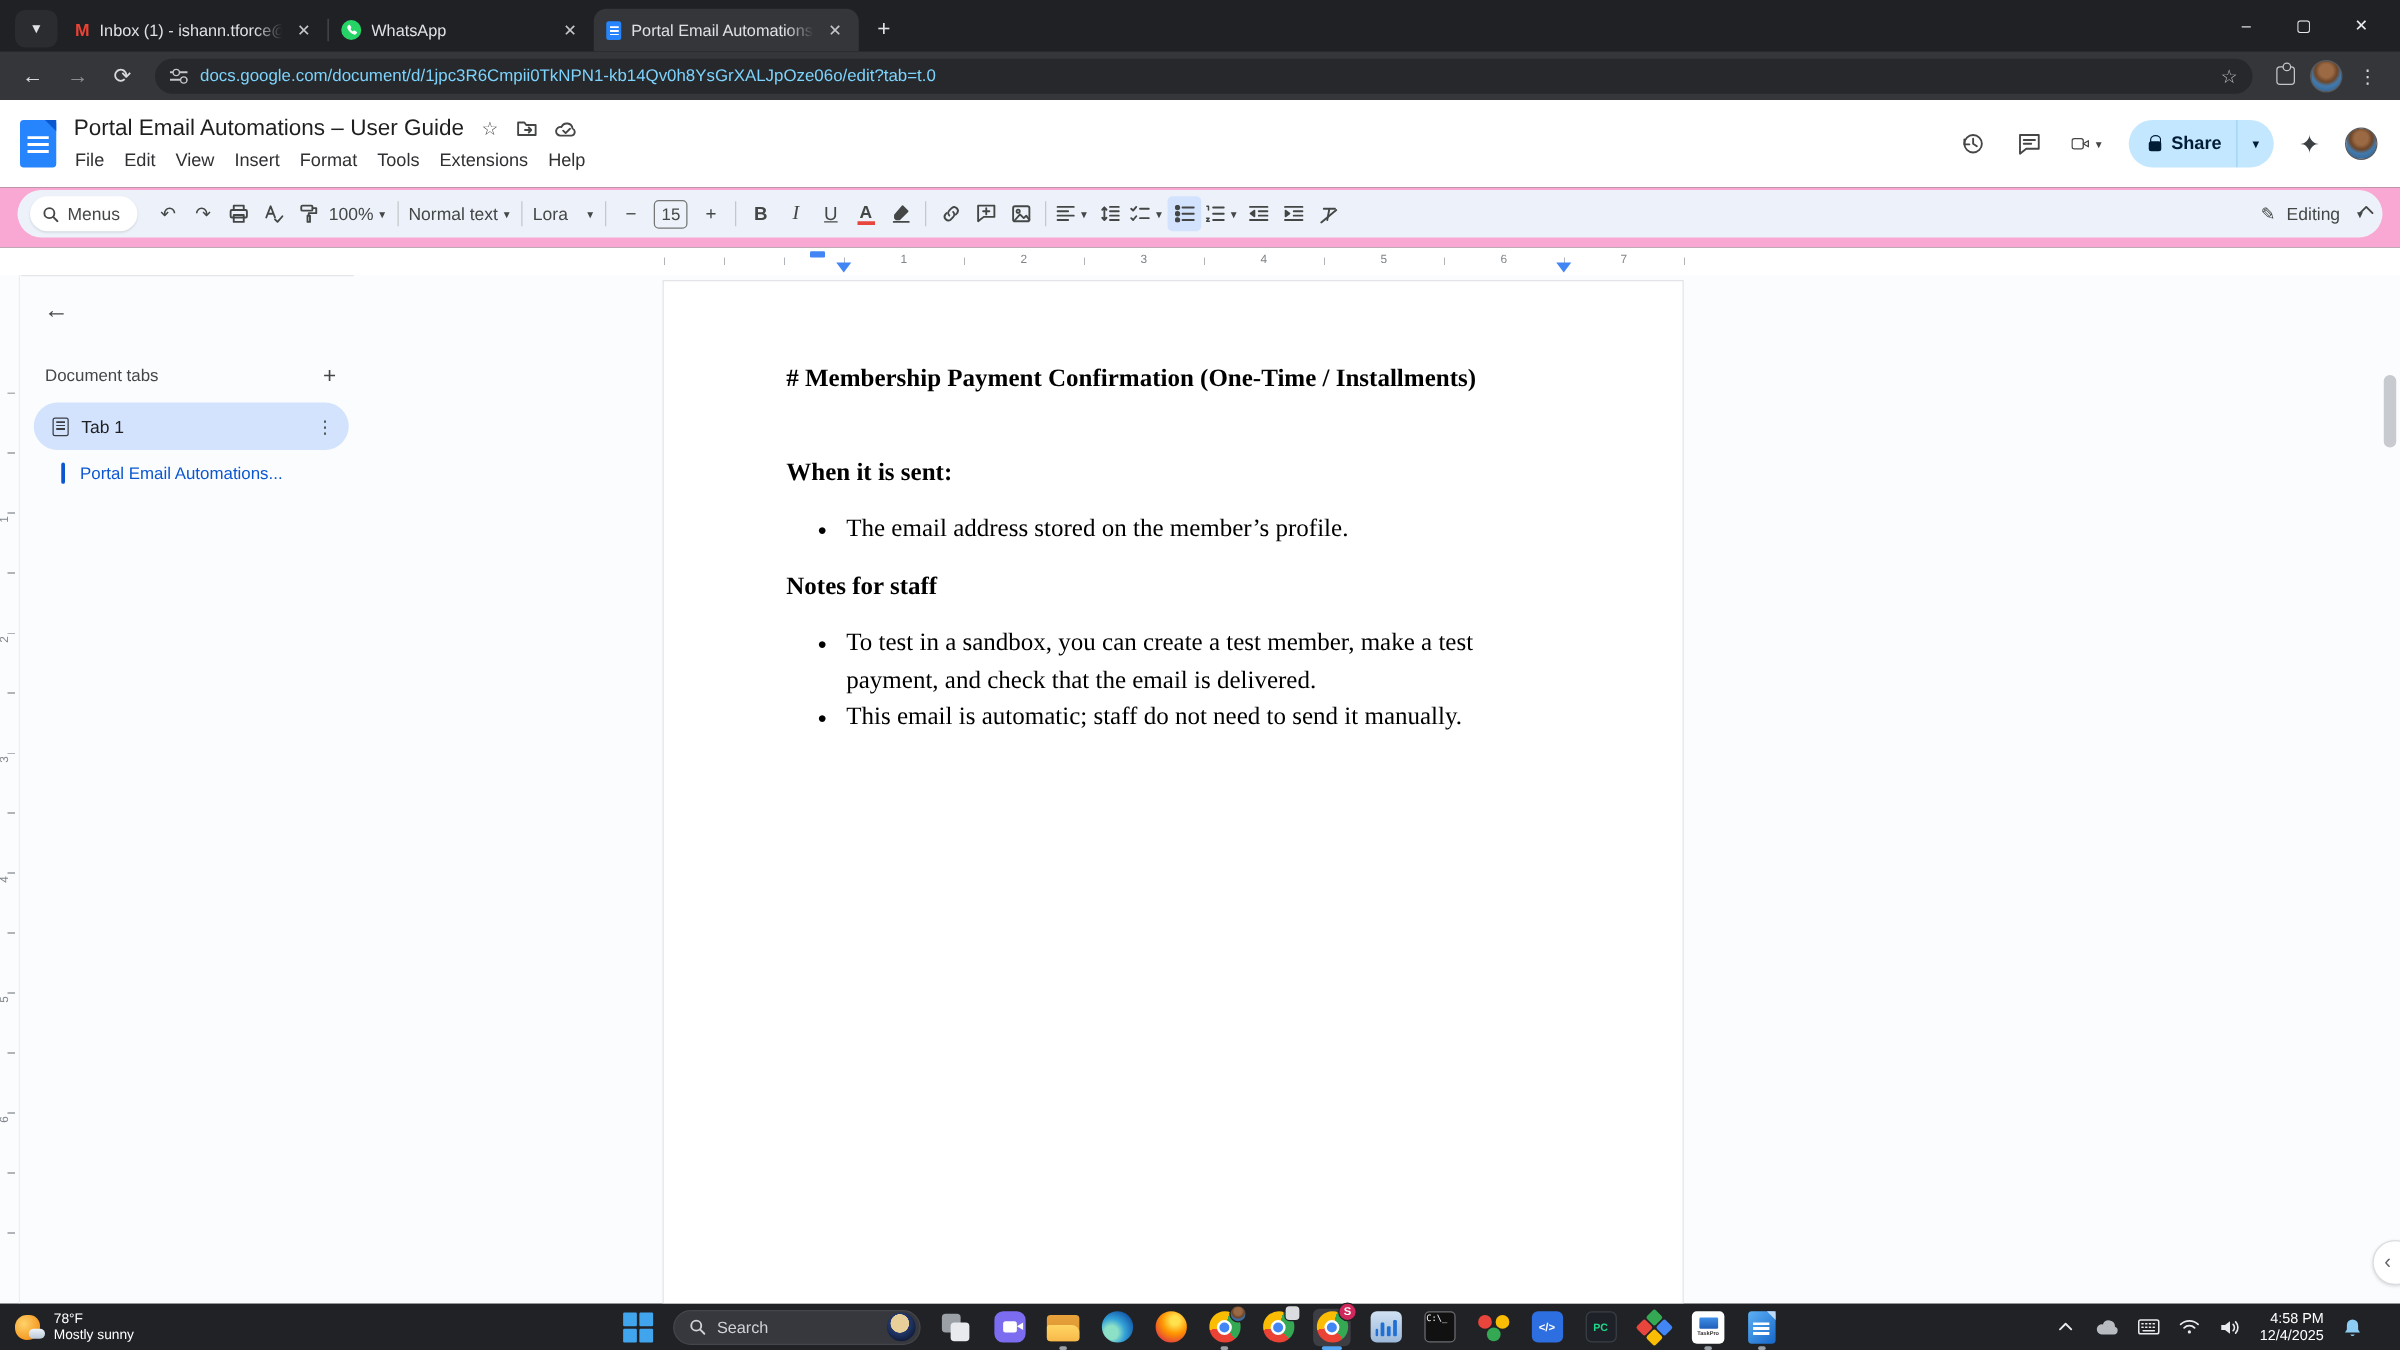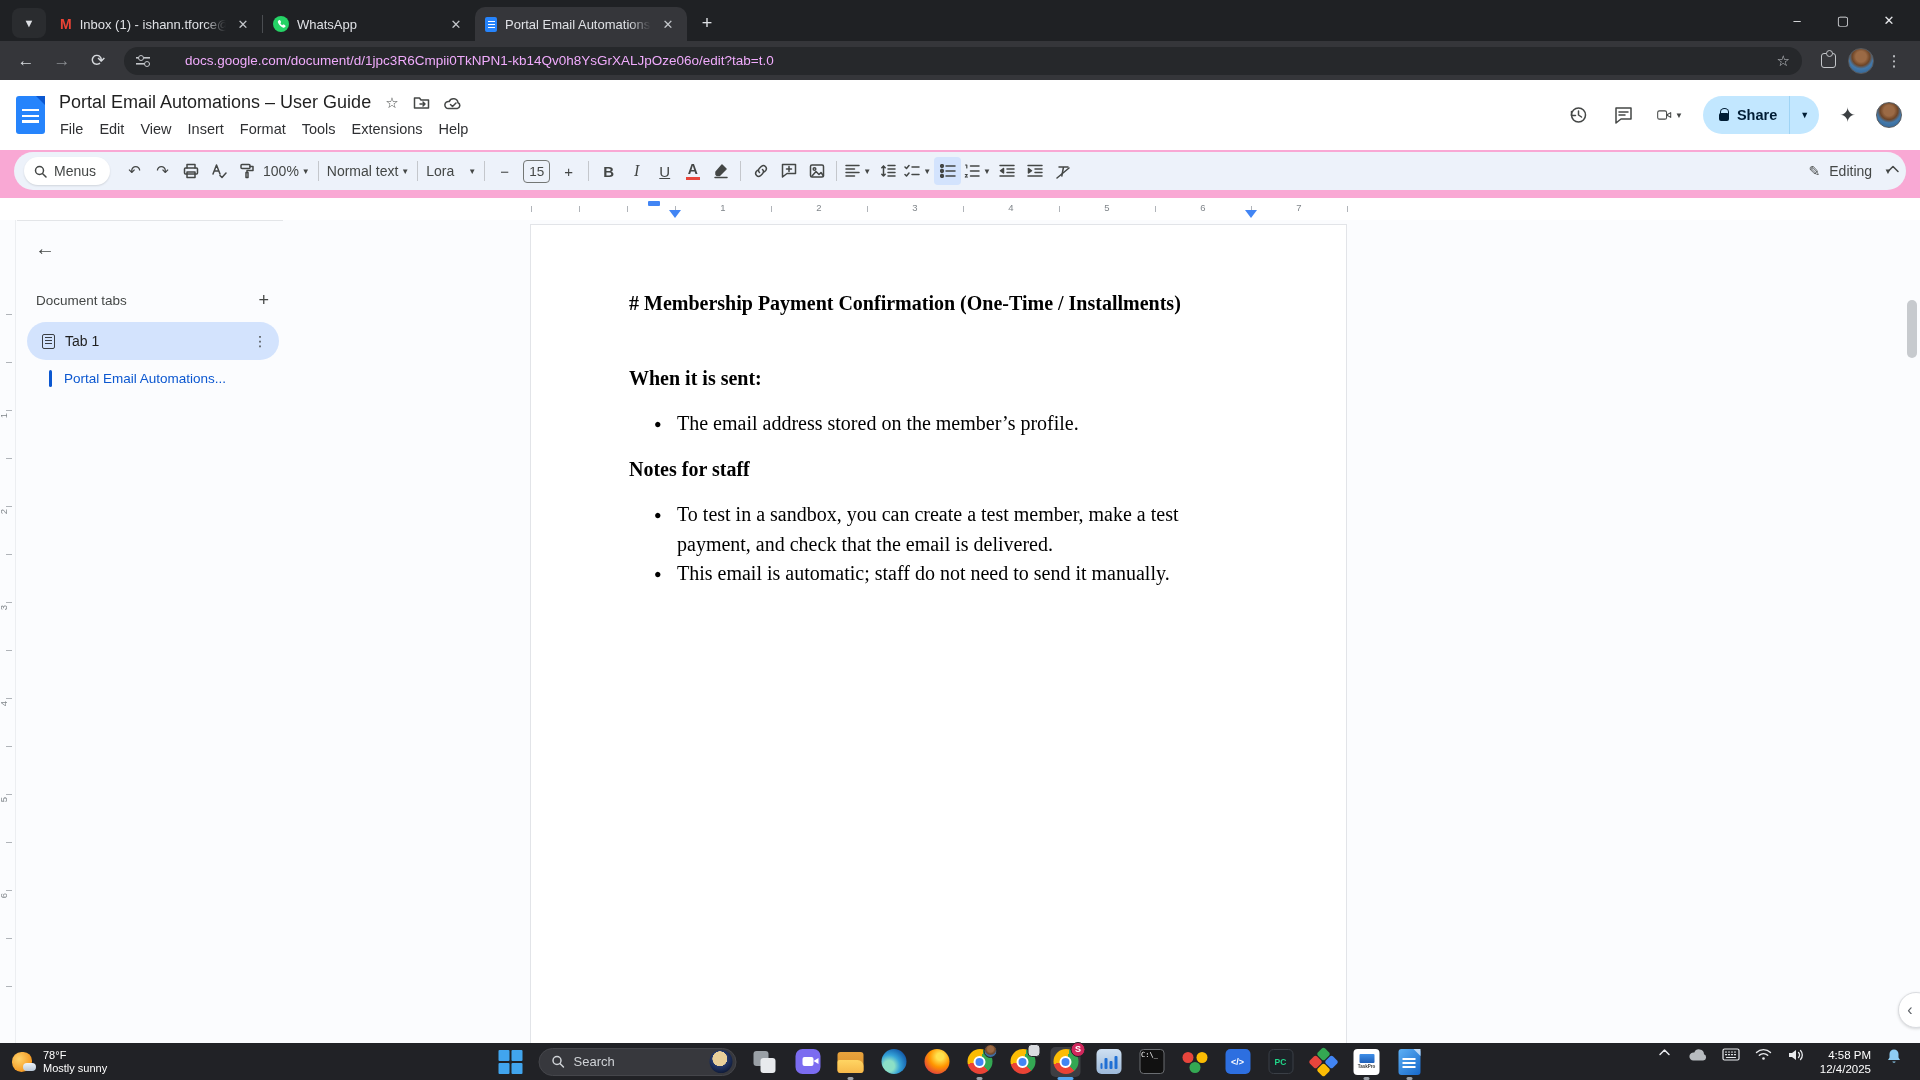--- a/index.html
+++ b/index.html
@@ -24,21 +24,21 @@
   .wa-ic { width:16px; height:16px; border-radius:50%; background:#25d366; display:flex; align-items:center; justify-content:center; flex:none; }
   .docfav { width:12px; height:15px; background:#2684fc; border-radius:2px; position:relative; flex:none; }
   .docfav::after { content:""; position:absolute; left:2.5px; top:4px; width:7px; height:7px;
     background:repeating-linear-gradient(#fff 0 1.4px, transparent 1.4px 3px); }
 
   
   .urlbar { height:39px; background:#35363a; display:flex; align-items:center; padding:0 10px; gap:4px; flex:none; }
   .navbtn { width:32px; height:32px; border-radius:50%; display:flex; align-items:center; justify-content:center; color:#d6d9dd; font-size:17px; }
   .navbtn.dim { color:#8a8d91; }
   .omnibox { flex:1; height:28px; background:#26282b; border-radius:14px; margin:0 6px; display:flex; align-items:center; padding:0 12px; gap:10px; min-width:0; }
-  .urltext { color:#f0abfc; font-size:13.5px; white-space:nowrap; overflow:hidden; flex:1;margin-left:25px; }
+  .urltext { color:#7dd3fc; font-size:13.5px; white-space:nowrap; overflow:hidden; flex:1; }
   .obstar { color:#c3c6ca; font-size:15px; }
   .tune { width:14px; height:10px; background:
      linear-gradient(#c3c6ca 0 0) 0 1px/14px 1.6px no-repeat,
      linear-gradient(#c3c6ca 0 0) 0 7px/14px 1.6px no-repeat; position:relative; flex:none; }
   .tune::before, .tune::after { content:""; position:absolute; width:4px; height:4px; border-radius:50%; background:#26282b; border:1.6px solid #c3c6ca; top:-0.8px; left:2px; }
   .tune::after { top:5.2px; left:8px; }
   .avatar { width:26px; height:26px; border-radius:50%; flex:none;
     background: radial-gradient(circle at 50% 32%, #9b6a45 0 26%, #6e4527 44%, #4379ab 60%, #2e5e8e 100%); border:1.5px solid #585b5f; }
   .ext-ic { width:15px; height:15px; border:1.7px solid #c3c6ca; border-radius:3px; position:relative; }
   .ext-ic::before { content:""; position:absolute; top:-4px; left:4px; width:5px; height:5px; border-radius:50%; background:#35363a; border:1.7px solid #c3c6ca; }
@@ -174,21 +174,21 @@
   .diamond i:nth-child(2){ left:0; top:8px; background:#e8453c; }
   .diamond i:nth-child(3){ right:0; top:8px; background:#4285f4; }
   .diamond i:nth-child(4){ left:8px; bottom:0; background:#fbbc04; }
   .taskpro { width:26px; height:26px; border-radius:4px; background:#fff; display:flex; flex-direction:column; align-items:center; justify-content:center; gap:1px; }
   .taskpro i { width:15px; height:9px; background:linear-gradient(#3f8fe8,#1f5fb8); border-radius:1px; }
   .taskpro span { font-size:4.5px; color:#333; font-weight:700; }
   .writerdoc { width:22px; height:26px; border-radius:3px; background:linear-gradient(135deg,#5db0f5,#1667c9); position:relative; }
   .writerdoc::before { content:""; position:absolute; right:0; top:0; border-style:solid; border-width:0 7px 7px 0; border-color:transparent #bcd9f7 transparent transparent; }
   .writerdoc::after { content:""; position:absolute; left:4px; top:9px; width:13px; height:11px;
     background:repeating-linear-gradient(#fff 0 1.7px, transparent 1.7px 4px); }
-  .tray { margin-left:auto; display:flex; align-items:flex-start; gap:13px; padding-right:16px; }
+  .tray { margin-left:auto; display:flex; align-items:center; gap:13px; padding-right:28px; }
   .trayic { display:flex; align-items:center; justify-content:center; width:20px; }
   .clock { text-align:right; font-size:11.5px; line-height:14px; }
 </style>
 </head>
 <body>
 
 <div class="screen">
 
   <div class="tabstrip">
     <div class="tabsearch">▼</div>

